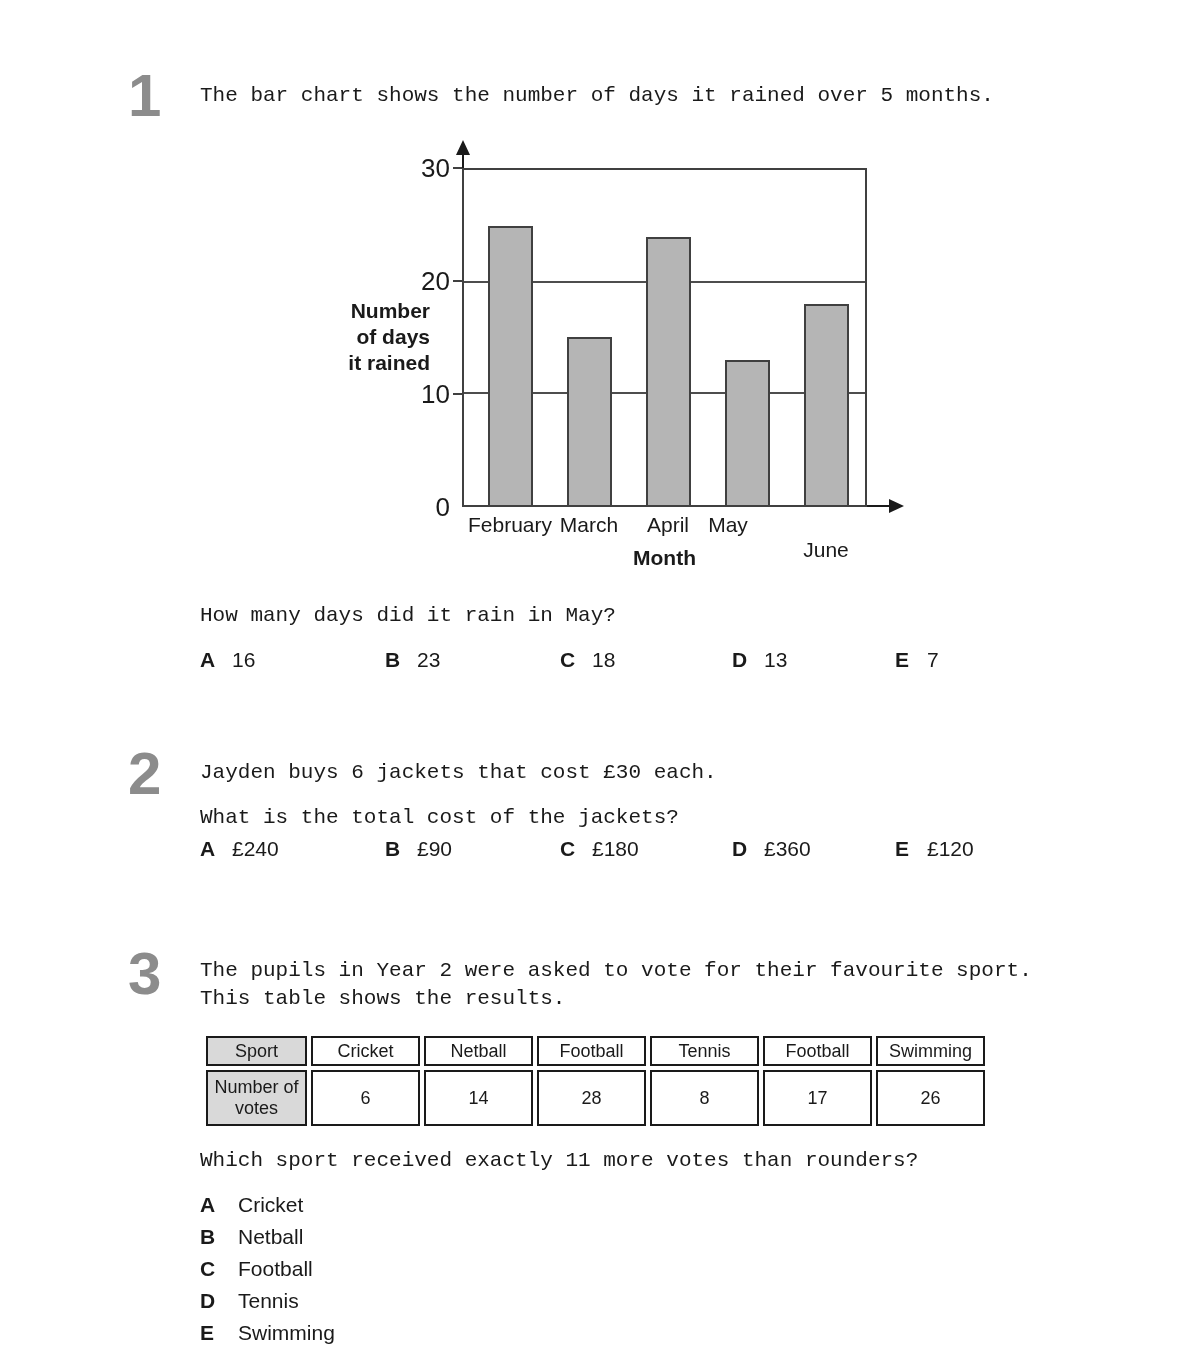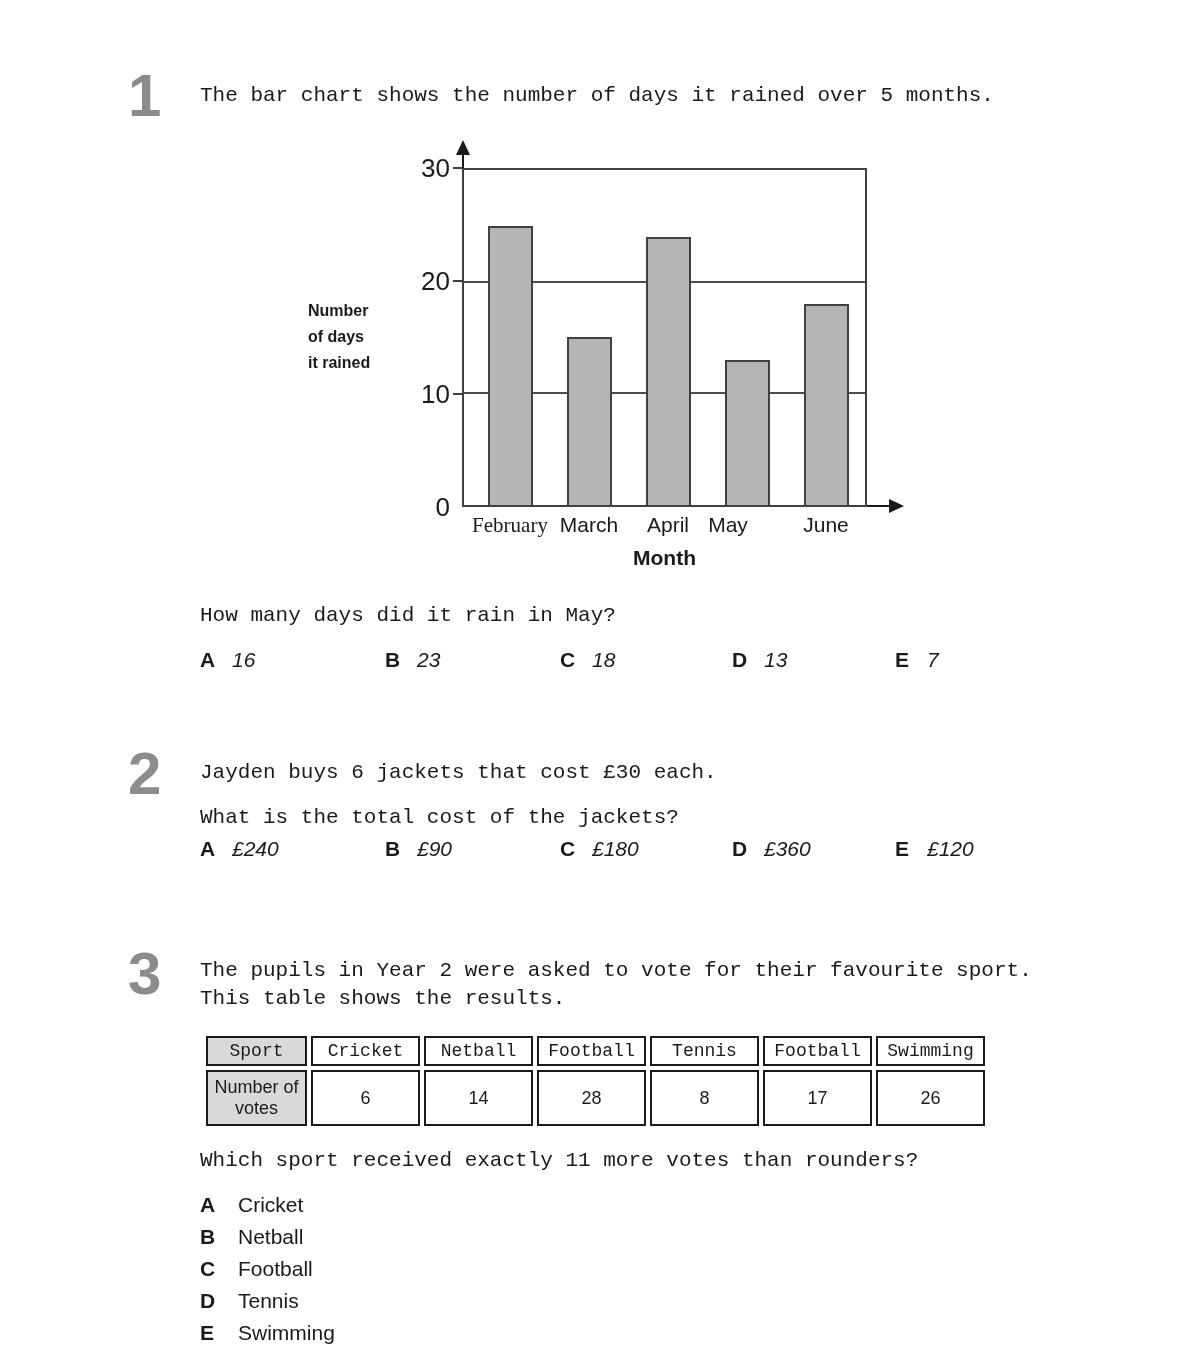--- a/index.html
+++ b/index.html
@@ -9,62 +9,62 @@
     overflow:hidden;
   }
   .abs { position:absolute; }
   .qnum { font-size:60px; font-weight:bold; color:#8c8c8c; line-height:1; }
   .qtext { font-size:21px; line-height:26px; white-space:nowrap;font-family:Liberation Mono, monospace; }
 
   
   .opt-row { position:absolute; left:0; width:100%; height:28px; }
   .opt { position:absolute; font-size:21px; white-space:nowrap; }
   .opt .letter { display:inline-block; min-width:20px; font-weight:bold; }
-  .opt .val { margin-left:12px;font-style:italic; }
+  .opt .val { margin-left:12px; }
   .opt-0 { left:200px; } .opt-1 { left:385px; } .opt-2 { left:560px; }
   .opt-3 { left:732px; } .opt-4 { left:895px; }
 
   
   .vopt { position:absolute; left:200px; font-size:21px; white-space:nowrap; }
   .vopt .letter { display:inline-block; width:20px; font-weight:bold; }
   .vopt .val { margin-left:18px; }
 
   
   .chart { position:absolute; left:300px; top:142px; width:640px; height:450px; }
   .plot { position:absolute; left:162px; top:26px; width:401px; height:335px;
           border:2px solid #404040; }
   .gridline { position:absolute; left:0; width:100%; height:2px; background:#4d4d4d; }
   .bar { position:absolute; bottom:0; width:45px; box-sizing:border-box;
          border:2px solid #404040; border-bottom:none; }
   .ytick-label { position:absolute; left:90px; width:60px; text-align:right;
                  font-size:26px; line-height:24px; }
   .ytick-mark { position:absolute; left:153px; width:9px; height:2px; background:#404040; }
   .xcat-label { position:absolute; top:371px; width:120px; text-align:center; font-size:21px; }
-  .chart-ylabel { position:absolute; left:8px; top:156px; width:130px; text-align:left;
-                  font-weight:bold; font-size:16px; line-height:26px; }
+  .chart-ylabel { position:absolute; left:0; top:156px; width:130px; text-align:right;
+                  font-weight:bold; font-size:21px; line-height:26px; }
   .chart-ylabel span { display:block; }
   .chart-xlabel { position:absolute; left:162px; top:404px; width:405px; text-align:center;
                   font-weight:bold; font-size:21px; }
   .yaxis-line { position:absolute; left:162px; top:4px; width:2px; height:24px; background:#1a1a1a; }
   .yaxis-arrow { position:absolute; left:156px; top:-2px; width:0; height:0;
                  border-left:7px solid transparent; border-right:7px solid transparent;
                  border-bottom:15px solid #1a1a1a; }
   .xaxis-line { position:absolute; left:567px; top:363px; width:24px; height:2px; background:#1a1a1a; }
   .xaxis-arrow { position:absolute; left:589px; top:357px; width:0; height:0;
                  border-top:7px solid transparent; border-bottom:7px solid transparent;
                  border-left:15px solid #1a1a1a; }
 
   
   .votes-table { position:absolute; left:202px; top:1032px; border-collapse:separate;
                  border-spacing:4px; font-size:18px; }
   .votes-table td { border:2px solid #1a1a1a; text-align:center; vertical-align:middle;
                     padding:0 6px; background:#ffffff; }
   .vt-label { width:85px; background:#d9d9d9 !important; }
   .vt-col { width:93px; }
-  .vt-head td { height:26px;font-family:Liberation Mono, monospace; }
+  .vt-head td { height:26px; }
   .vt-vals td { height:48px; }
   .vt-rowlabel { line-height:21px; padding:2px 4px !important; }
 </style>
 </head>
 <body>
 
 <div class="page">
 
   <section>
     <div class="abs qnum" style="left:128px; top:66px;">1</div>
@@ -90,25 +90,25 @@
       <div class="xaxis-line"></div>
       <div class="xaxis-arrow"></div>
       <div class="chart-xlabel">Month</div>
     <div class="ytick-label" style="top: 353px;">0</div>
         <div class="ytick-label" style="top: 240px;">10</div>
         <div class="ytick-mark" style="top: 251px;"></div>
         <div class="ytick-label" style="top: 127px;">20</div>
         <div class="ytick-mark" style="top: 138px;"></div>
         <div class="ytick-label" style="top: 14px;">30</div>
         <div class="ytick-mark" style="top: 25px;"></div>
-        <div class="xcat-label" style="left: 150px; font-family: Liberation Serif, serif;">February</div>
+        <div class="xcat-label" style="left: 150px;">February</div>
         <div class="xcat-label" style="left: 229px;">March</div>
         <div class="xcat-label" style="left: 308px;">April</div>
         <div class="xcat-label" style="left: 368px;">May</div>
-        <div class="xcat-label" style="left: 466px;">June</div>
+        <div class="xcat-label" style="left: 466px; margin-top: 25px;">June</div>
       </div>
 
     <div class="abs qtext" style="left:200px; top:603px;">How many days did it rain in May?</div>
     <div class="opt-row" style="top:648px;">
       <div class="opt opt-0"><span class="letter">A</span><span class="val">16</span></div>
       <div class="opt opt-1"><span class="letter">B</span><span class="val">23</span></div>
       <div class="opt opt-2"><span class="letter">C</span><span class="val">18</span></div>
       <div class="opt opt-3"><span class="letter">D</span><span class="val">13</span></div>
       <div class="opt opt-4"><span class="letter">E</span><span class="val">7</span></div>
     </div>

